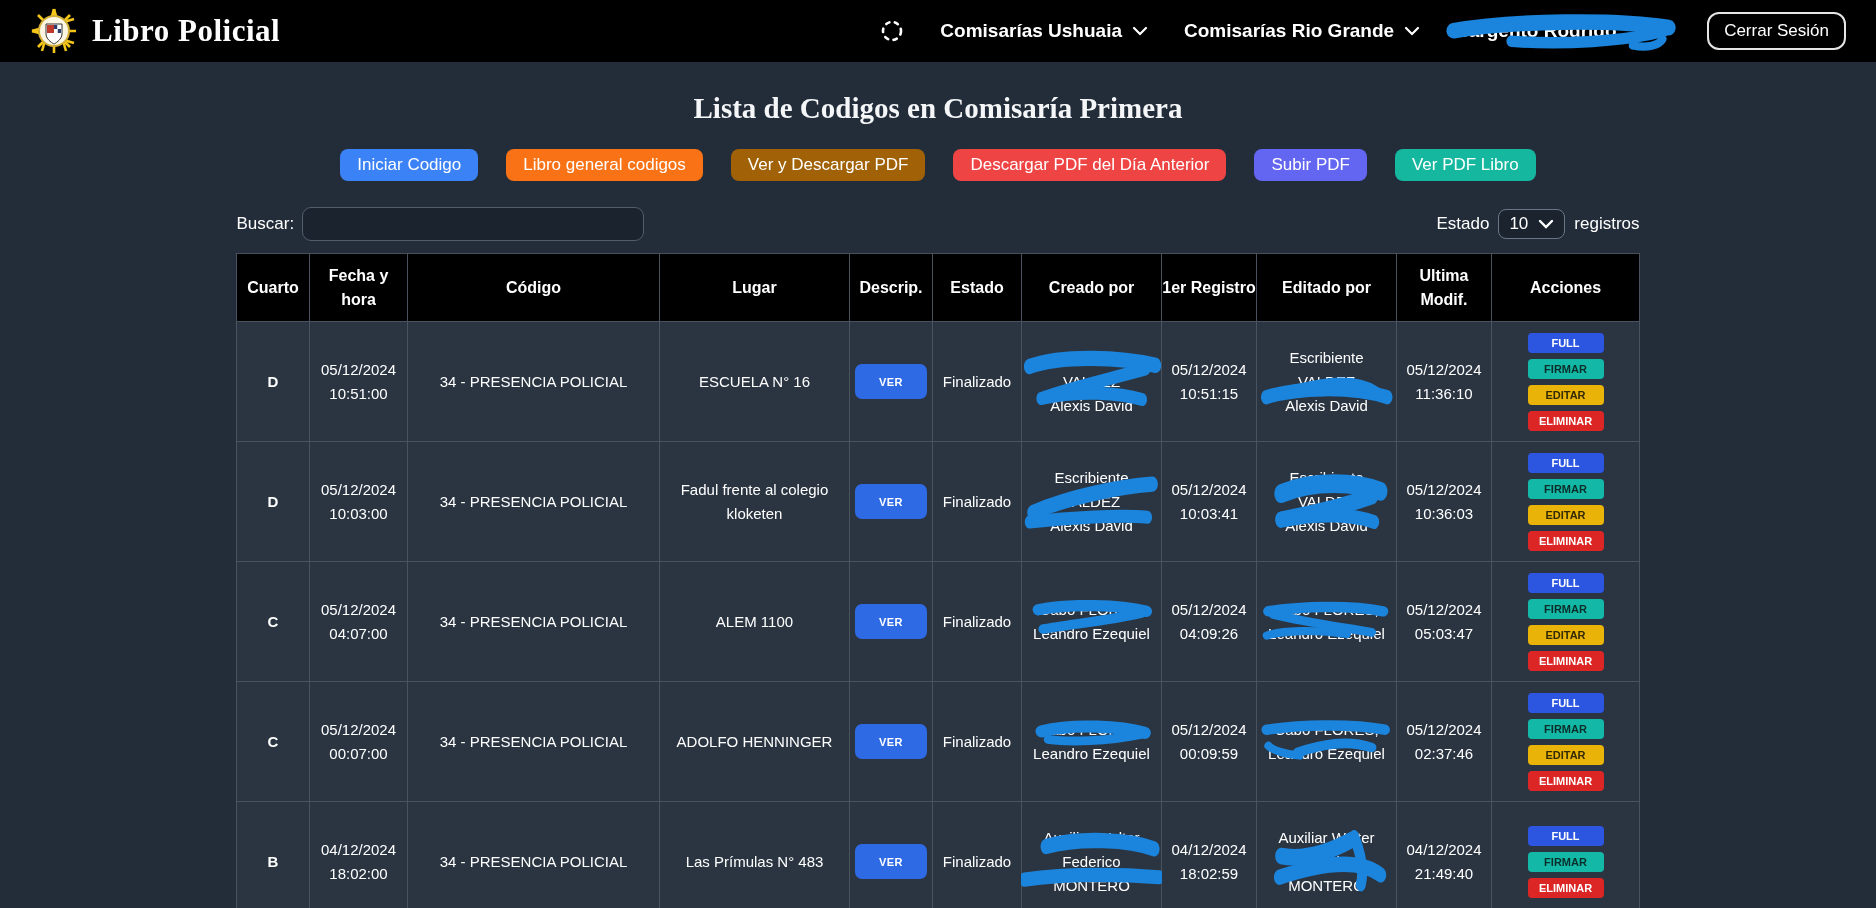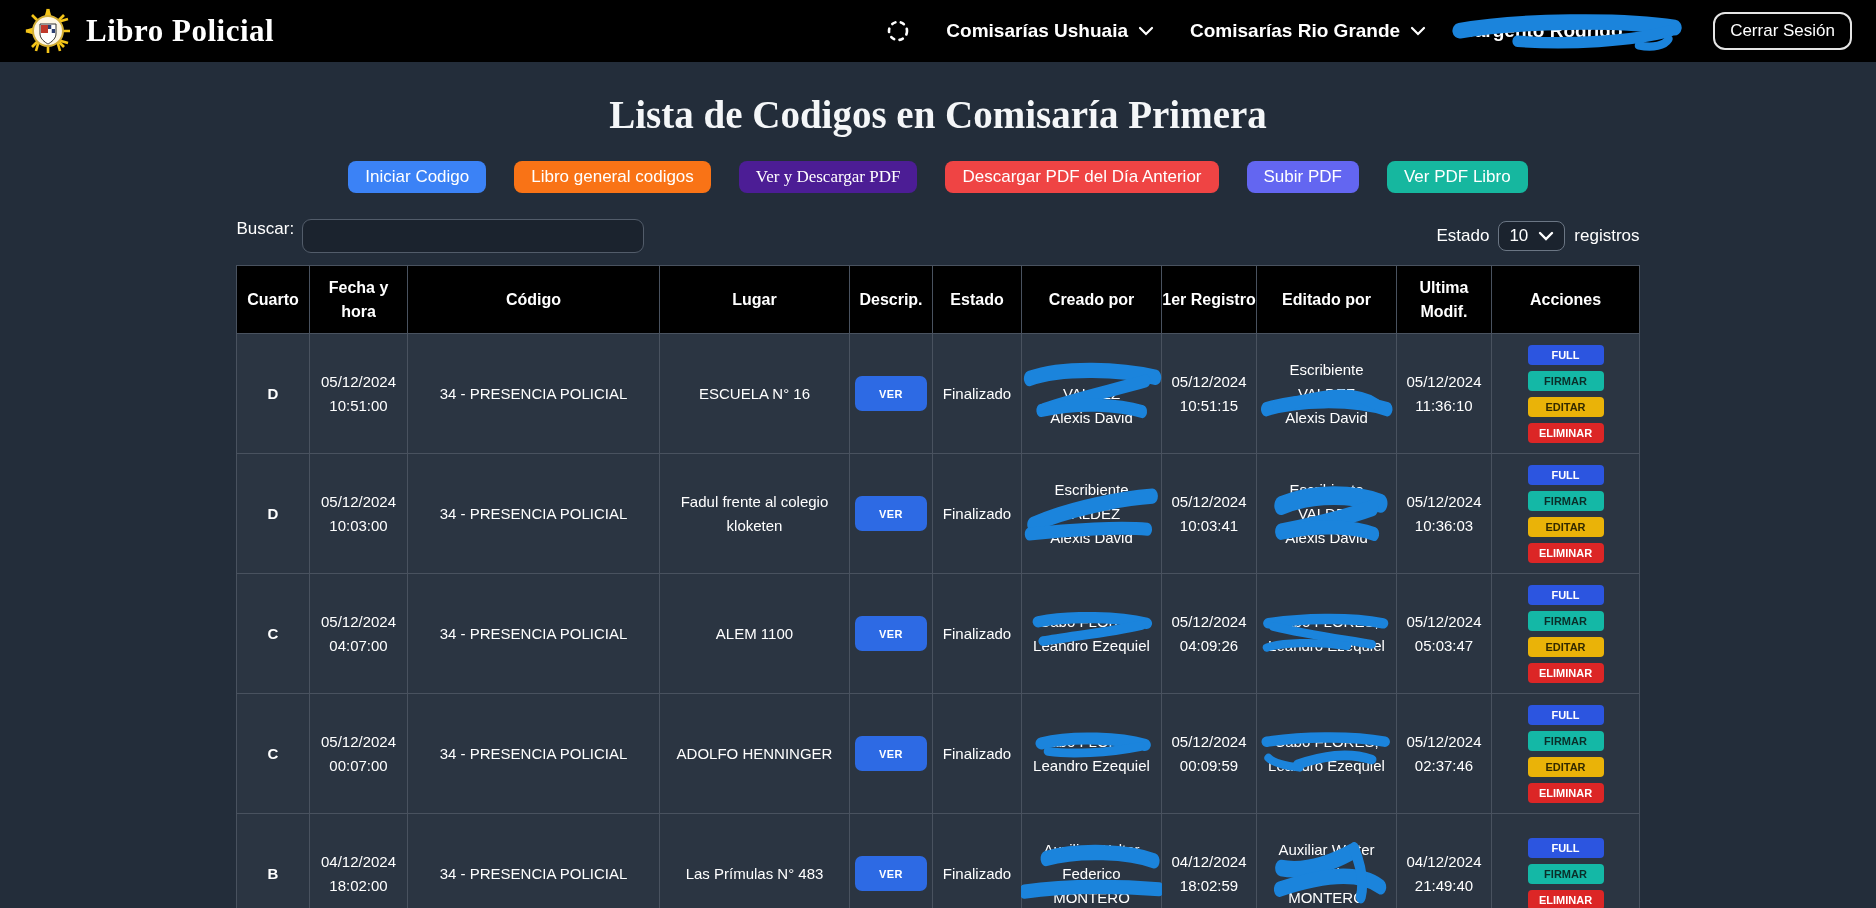--- a/index.html
+++ b/index.html
@@ -1,46 +1,46 @@
 <!DOCTYPE html>
 <html><head>
 <meta charset="utf-8">
 <style>
   * { margin:0; padding:0; box-sizing:border-box; }
   html,body { width:1876px; height:908px; overflow:hidden; }
   body { font-family:"Liberation Sans", sans-serif; background:#232d3a; color:#fff; }
   .app { position:relative; width:1876px; height:908px; background:#232d3a; overflow:hidden; }
 
   
-  .navbar { display:flex; align-items:center; height:62px; background:#000; padding:0 24px; }
+  .navbar { display:flex; align-items:center; height:62px; background:#000; padding:0 30px; }
   .brand { display:flex; align-items:center; gap:14px; }
   .brand-title { font-family:"Liberation Serif", serif; font-size:31px; font-weight:600; color:#fff; letter-spacing:0.5px; }
   .nav-right { margin-left:auto; display:flex; align-items:center; gap:36px; }
   .spinner-icon { width:24px; height:24px; }
   .nav-menu { display:flex; align-items:center; gap:10px; color:#fff; font-size:19px; font-weight:700; cursor:pointer; }
   .chev { width:16px; height:10px; }
   .nav-user { position:relative; font-size:19px; font-weight:700; padding-right:10px; white-space:nowrap; min-width:215px; }
   .logout-btn { background:#000; color:#fff; border:2px solid #e5e5e5; border-radius:12px; font-size:17px; padding:7px 15px; font-family:"Liberation Sans",sans-serif; cursor:pointer; }
 
   
-  .page-title { text-align:center; margin-top:30px; font-family:"Liberation Serif", serif; font-size:39px; font-weight:700; color:#f4f6f8; }
+  .page-title { text-align:center; margin-top:30px; font-family:"Liberation Serif", serif; font-size:29px; font-weight:700; color:#f4f6f8; }
 
   
   .toolbar { display:flex; justify-content:center; gap:28px; margin-top:24px; }
   .tbtn { border:none; border-radius:8px; color:#fff; font-size:17px; padding:0 17px; height:32px; font-family:"Liberation Sans",sans-serif; cursor:pointer; }
   .tb-0 { background:#3b82f6; }
   .tb-1 { background:#f97316; }
-  .tb-2 { background:#4c1d95;font-family:Liberation Serif, serif; }
+  .tb-2 { background:#a16207; }
   .tb-3 { background:#ef4444; }
   .tb-4 { background:#6366f1; }
   .tb-5 { background:#16b79f; }
 
   
   .controls { width:1403px; margin:26px auto 12px auto; display:flex; align-items:center; }
-  .search-wrap { display:flex; align-items:flex-start; gap:8px; }
+  .search-wrap { display:flex; align-items:center; gap:8px; }
   .search-label { font-size:17px; }
   .search-input { width:342px; height:34px; background:#1b232e; border:1px solid #525c6a; border-radius:9px; color:#fff; font-size:16px; padding:0 10px; outline:none; }
   .size-wrap { margin-left:auto; display:flex; align-items:center; gap:9px; font-size:17px; }
   .pagesize { display:inline-flex; align-items:center; gap:10px; background:#1b232e; border:1px solid #6b7684; border-radius:8px; padding:4px 10px; color:#fff; font-size:17px; cursor:pointer; }
 
   
   table.grid { width:1403px; margin:0 auto; border-collapse:collapse; table-layout:fixed; }
   .grid th { background:#000; color:#fff; font-size:16px; font-weight:700; height:68px; border:1px solid #49525f; text-align:center; vertical-align:middle; line-height:1.5; }
   .grid td { background:#2b3542; border:1px solid #49525f; height:120px; text-align:center; vertical-align:middle; font-size:15px; color:#fff; line-height:1.6; padding:4px; }
   .cuarto { font-weight:700; font-size:17px; }

